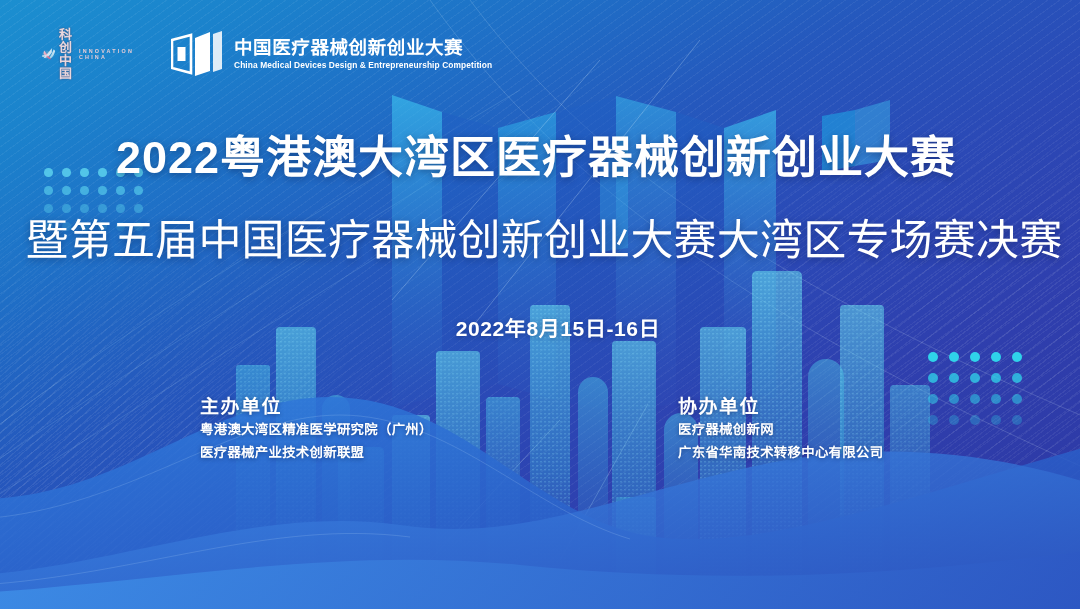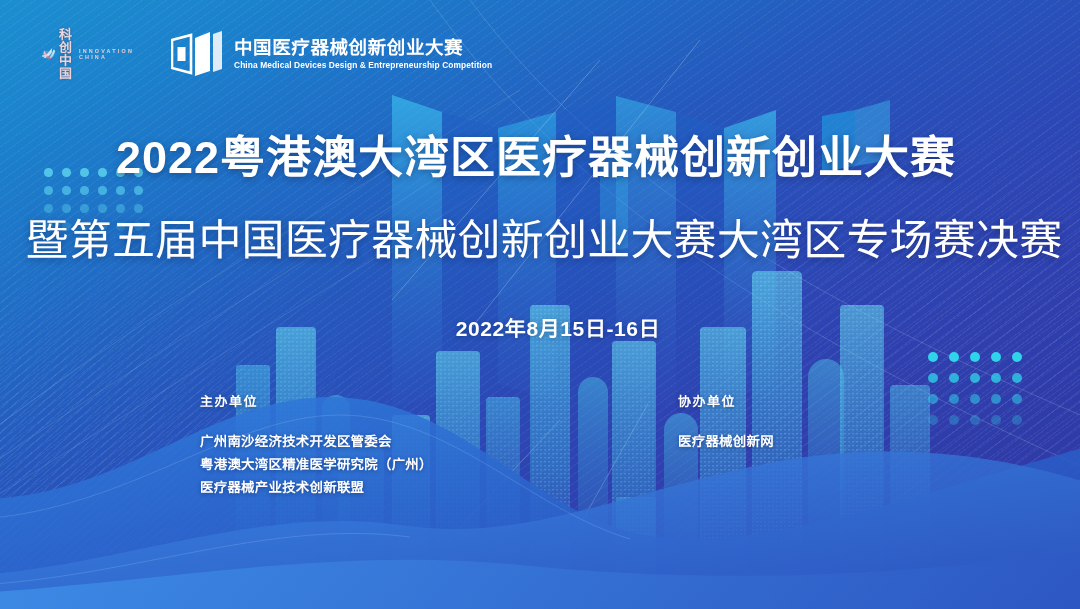--- a/index.html
+++ b/index.html
@@ -143,22 +143,22 @@
     text-shadow: 0 1px 5px rgba(6,24,70,.4);
     padding-left: 12px;
   }
 
   
   .org-col { position: absolute; color: #ffffff; }
   #org-host   { left: 200px; top: 391px; }
   #org-cohost { left: 678px; top: 391px; }
 
   .org-head {
-    font-size: 13px; font-weight: 700; color: #ffffff;
-    letter-spacing: 1.5px; margin-bottom: 20px;
+    font-size: 19px; font-weight: 700; color: #ffffff;
+    letter-spacing: 1.5px; margin-bottom: 0;
     text-shadow: 0 1px 4px rgba(6,24,70,.45);
   }
   .org-line {
     font-size: 13.4px; font-weight: 700; color: #ffffff;
     line-height: 1.72; letter-spacing: .3px; white-space: nowrap;
     text-shadow: 0 1px 4px rgba(6,24,70,.45);
   }
 </style>
 </head>
 <body>
@@ -418,23 +418,23 @@
   </div>
 
   <div class="title-block">
     <div class="title-1">2022粤港澳大湾区医疗器械创新创业大赛</div>
     <div class="title-2">暨第五届中国医疗器械创新创业大赛大湾区专场赛决赛</div>
     <div class="date-line">2022年8月15日-16日</div>
   </div>
 
   <div class="org-col" id="org-host">
     <div class="org-head">主办单位</div>
-    <div class="org-line">广州南沙经济技术开发区管委会</div>
     <div class="org-line">粤港澳大湾区精准医学研究院（广州）</div>
     <div class="org-line">医疗器械产业技术创新联盟</div>
   </div>
 
   <div class="org-col" id="org-cohost">
     <div class="org-head">协办单位</div>
     <div class="org-line">医疗器械创新网</div>
+    <div class="org-line">广东省华南技术转移中心有限公司</div>
   </div>
 
 </div>
 
 </body></html>

